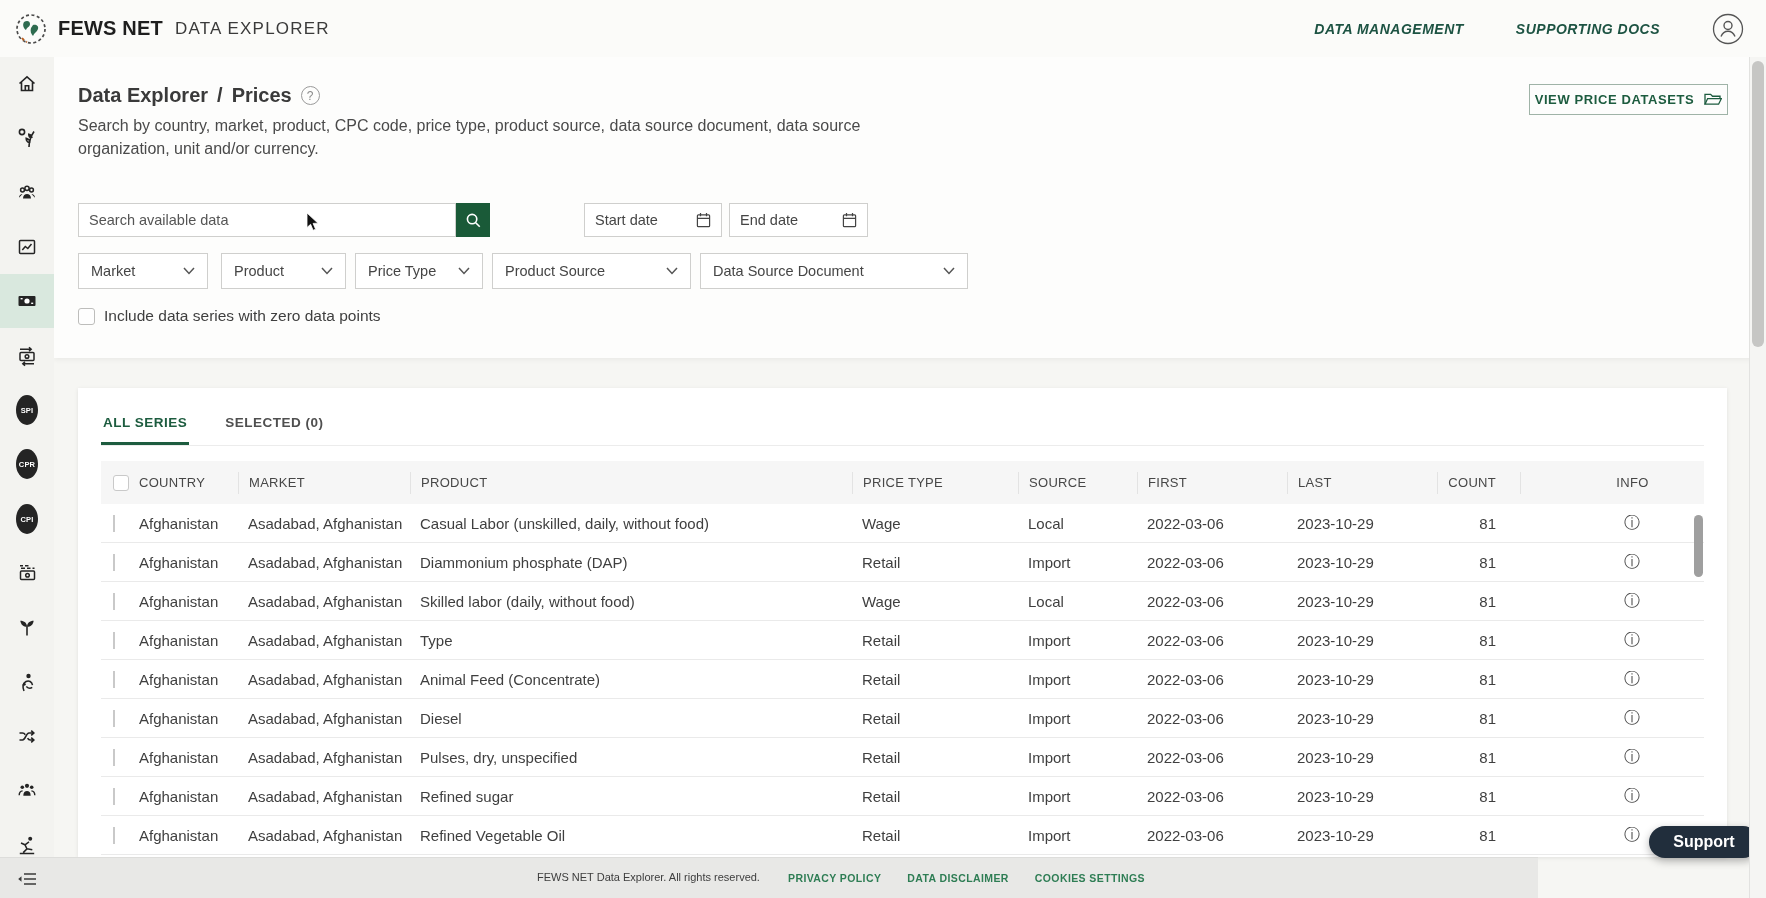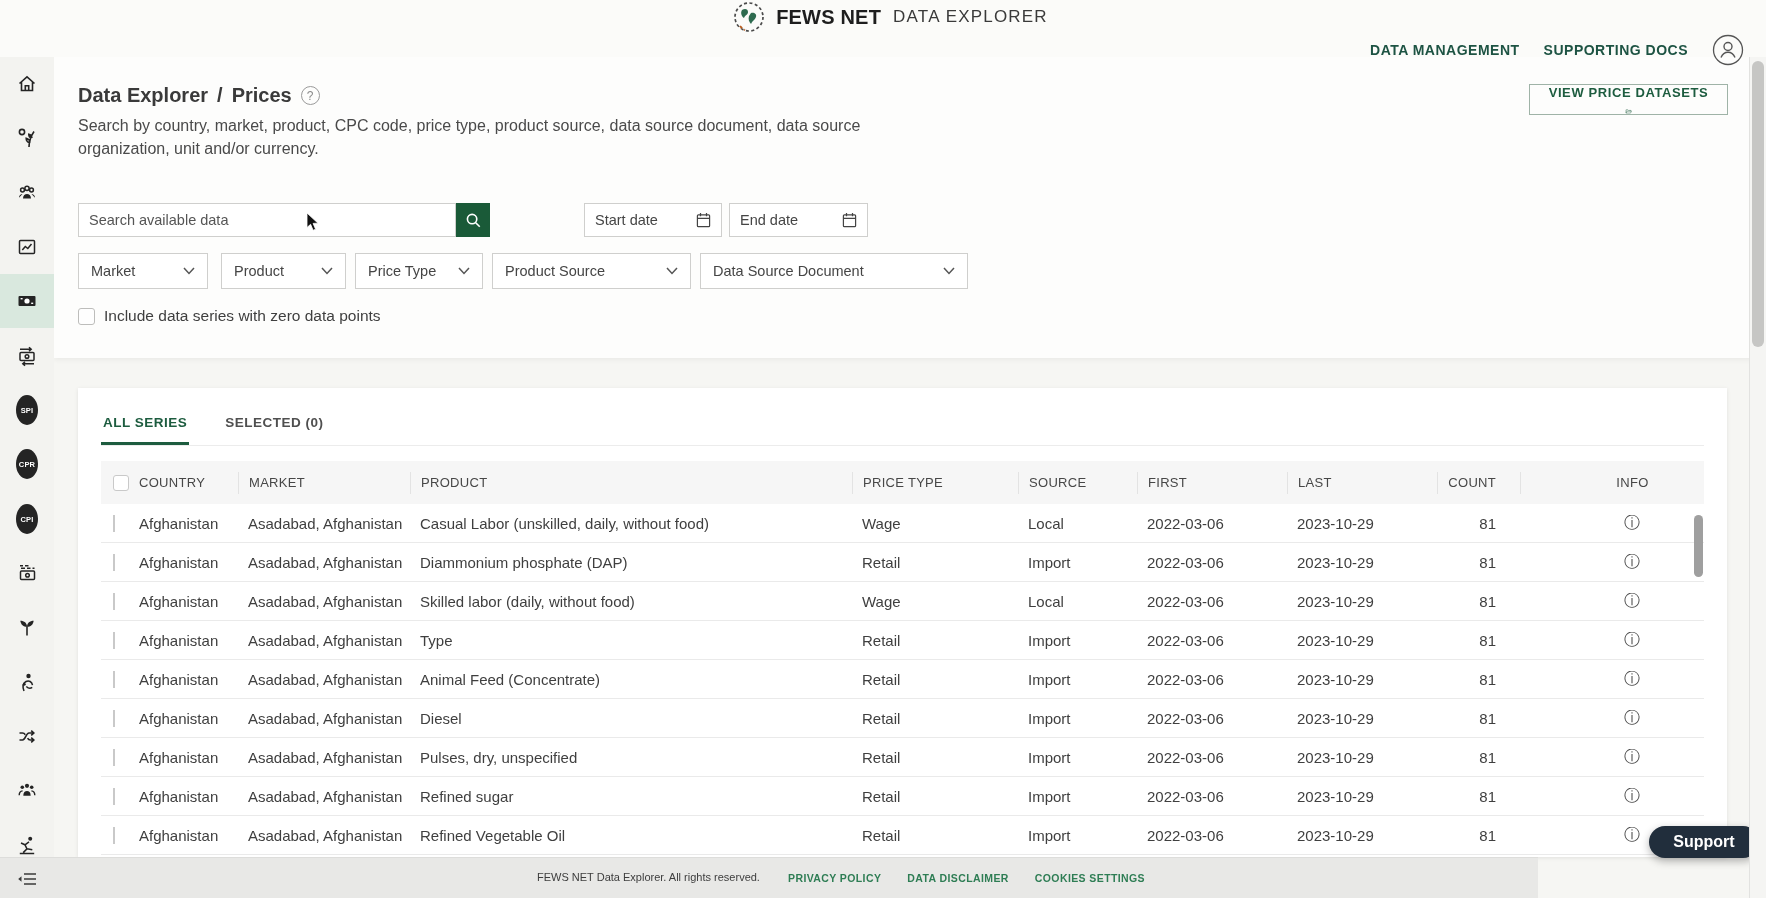--- a/index.html
+++ b/index.html
@@ -6,25 +6,25 @@
   html,body { width:1766px; height:898px; }
   body {
     position:relative; overflow:hidden;
     font-family:"Liberation Sans", sans-serif;
     background:#f6f6f3; color:#3d3d3d;
   }
   svg { display:block; }
 
   
   .topbar { position:absolute; left:0; top:0; width:1766px; height:57px;
-    background:#fbfbf9; display:flex; align-items:center; z-index:30;flex-direction:column; }
+    background:#fbfbf9; display:flex; align-items:center; z-index:30; }
   .brand { display:flex; align-items:center; gap:10px; margin-left:14px; }
   .brand-name { font-size:20px; font-weight:700; color:#1e1e1e; letter-spacing:.2px; }
   .brand-suffix { font-size:17px; font-weight:400; color:#3a3a3a; letter-spacing:1.2px; margin-left:2px; }
-  .topnav { margin-left:auto; display:flex; align-items:center; gap:24px; margin-right:22px; }
+  .topnav { margin-left:auto; display:flex; align-items:center; gap:52px; margin-right:22px;font-style:italic; }
   .topnav-link { font-size:14px; font-weight:700; letter-spacing:.5px; color:#1d5343; cursor:pointer; }
   .avatar-btn { width:32px; height:32px; cursor:pointer; }
 
   
   .sidebar { position:absolute; left:0; top:57px; width:54px; height:800px; background:#f3f3f0; z-index:10; }
   .side-item { position:absolute; left:0; width:54px; height:54px;
     display:flex; align-items:center; justify-content:center; cursor:pointer; }
   .side-item.active { background:#d9e8de; }
   .badge-circle { width:22px; height:30px; border-radius:50%; background:#242424; color:#fff;
     font-size:7.5px; font-weight:700; display:flex; align-items:center; justify-content:center; letter-spacing:.2px; }
@@ -32,21 +32,21 @@
   
   .filter-panel { position:absolute; left:54px; top:57px; width:1712px; height:301px;
     background:#fdfdfc; box-shadow:0 2px 5px rgba(0,0,0,.05); z-index:5; }
   .breadcrumb-row { position:absolute; left:24px; top:27px; display:flex; align-items:center; gap:9px; }
   .breadcrumb-part { font-size:20px; font-weight:700; color:#3a3a3a; }
   .breadcrumb-sep { font-size:20px; font-weight:700; color:#3a3a3a; }
   .help-circle { width:19px; height:19px; border:1px solid #9a9a9a; border-radius:50%;
     color:#8a8a8a; font-size:12px; display:flex; align-items:center; justify-content:center; cursor:pointer; }
   .view-datasets-btn { position:absolute; left:1475px; top:27px; width:199px; height:31px;
     border:1px solid #9fb3a7; background:#fdfdfc; color:#1d5c3f; font-size:13px; font-weight:600;
-    letter-spacing:.6px; display:flex; align-items:center; justify-content:center; gap:9px; cursor:pointer;flex-direction:column; }
+    letter-spacing:.6px; display:flex; align-items:center; justify-content:center; gap:9px; cursor:pointer; }
   .description { position:absolute; left:24px; top:58px; width:800px; font-size:16px; color:#4a4a4a; line-height:1.42; }
 
   .search-row { position:absolute; left:24px; top:146px; display:flex; }
   .search-input { width:378px; height:34px; border:1px solid #cfcfcd; background:#fff;
     font-size:14.5px; color:#4a4a4a; padding:0 10px; outline:none; font-family:"Liberation Sans",sans-serif; }
   .search-input::placeholder { color:#555; opacity:1; }
   .search-btn { width:34px; height:34px; background:#1a5a38; border:none; display:flex;
     align-items:center; justify-content:center; cursor:pointer; }
   .date-box { position:absolute; top:146px; height:34px; border:1px solid #cfcfcd; background:#fff;
     display:flex; align-items:center; justify-content:space-between; padding:0 10px; cursor:pointer;margin-left:22px; }

